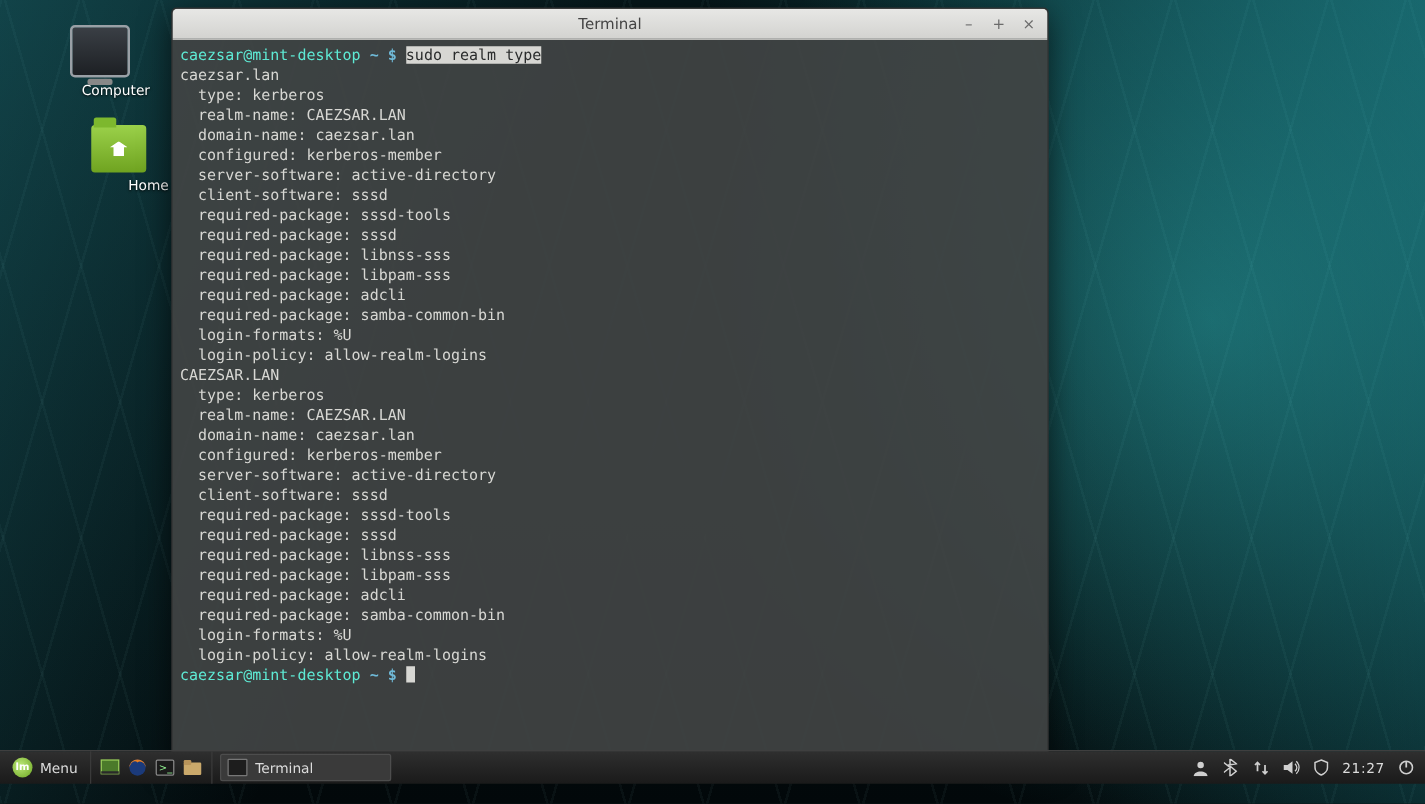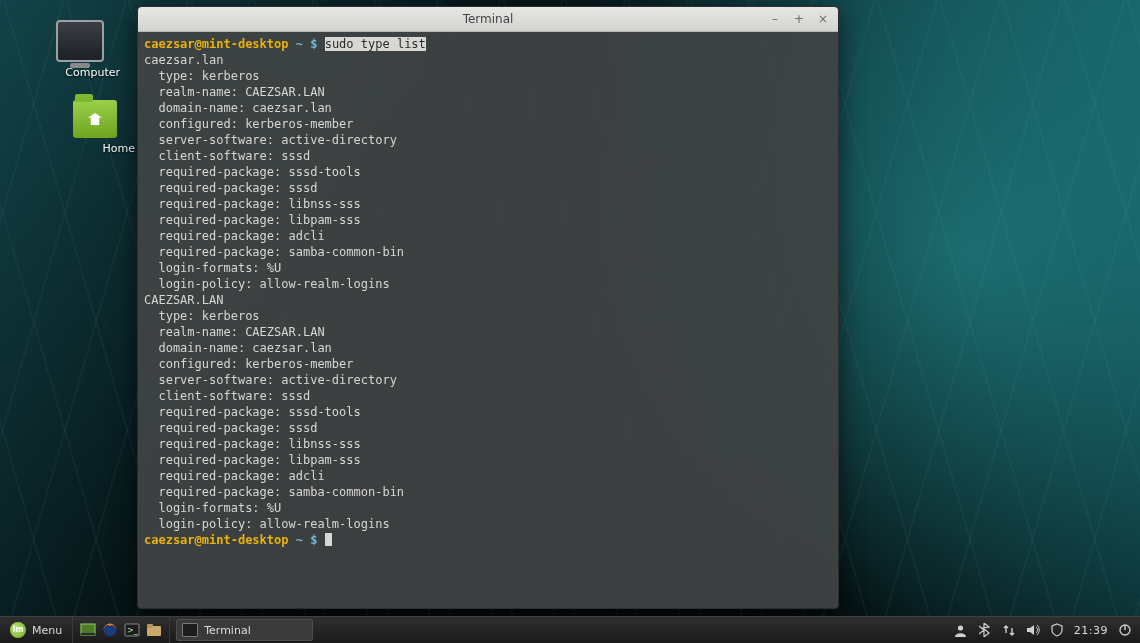--- a/index.html
+++ b/index.html
@@ -126,34 +126,34 @@
   .term-body {
     flex: 1;
     padding: 4px 6px;
     font-family: "DejaVu Sans Mono", "Ubuntu Mono", monospace;
     font-size: 12px;
     line-height: 16px;
     color: #d7d7d3;
     white-space: pre;
     overflow: hidden;
   }
-  .p-user { color: #eab308; font-weight: bold; }
+  .p-user { color: #5eead4; font-weight: normal; }
   .p-path { color: #6fbad8; font-weight: bold; }
   .cmd-hl { background: #d7d7d3; color: #2a2c2c; }
   .cursor {
     display:inline-block;
     width:7px; height:13px;
     background:#d7d7d3;
     vertical-align:-2px;
   }
 
   
   .panel {
     position: absolute;
-    left: 0; right: 0; bottom: 0;
+    left: 0; right: 0; bottom: 16px;
     height: 26px;
     background: linear-gradient(#2f2f2f, #1a1a1a);
     border-top: 1px solid #3f3f3f;
     display: flex;
     align-items: center;
     color: #dcdcdc;
     font-size: 11px;
   }
   .panel .left, .panel .right {
     display: flex;
@@ -241,21 +241,21 @@
 
 <div class="window">
   <div class="titlebar">
     <span class="title">Terminal</span>
     <div class="win-ctrls">
       <div class="win-btn">–</div>
       <div class="win-btn">+</div>
       <div class="win-btn">×</div>
     </div>
   </div>
-  <div class="term-body" id="term-body"><span class="p-user">caezsar@mint-desktop</span> <span class="p-path">~ $</span> <span class="cmd-hl">sudo type list</span>
+  <div class="term-body" id="term-body"><span class="p-user">caezsar@mint-desktop</span> <span class="p-path">~ $</span> <span class="cmd-hl">sudo realm type</span>
 caezsar.lan
   type: kerberos
   realm-name: CAEZSAR.LAN
   domain-name: caezsar.lan
   configured: kerberos-member
   server-software: active-directory
   client-software: sssd
   required-package: sssd-tools
   required-package: sssd
   required-package: libnss-sss
@@ -340,21 +340,21 @@
       <svg width="14" height="12">
           <path d="M1 4 H4 L8 1 V11 L4 8 H1 Z" fill="#cfcfcf"></path>
           <path d="M10 3 C12 5 12 7 10 9 M11 1 C14 4 14 8 11 11" stroke="#cfcfcf" stroke-width="1" fill="none"></path>
         </svg>
     </span>
     <span class="tray-icon">
       <svg width="12" height="14">
           <path d="M6 1 L11 3 V7 C11 11 6 13 6 13 C6 13 1 11 1 7 V3 Z" fill="none" stroke="#cfcfcf" stroke-width="1.2"></path>
         </svg>
     </span>
-    <span class="clock">21:39</span>
+    <span class="clock">21:27</span>
     <span class="tray-icon">
       <svg width="12" height="12">
           <circle cx="6" cy="6" r="5" fill="none" stroke="#cfcfcf" stroke-width="1.3"></circle>
           <rect x="5.3" y="1" width="1.4" height="5" fill="#cfcfcf"></rect>
         </svg>
     </span>
   </div>
 </div>
 
 </body></html>

